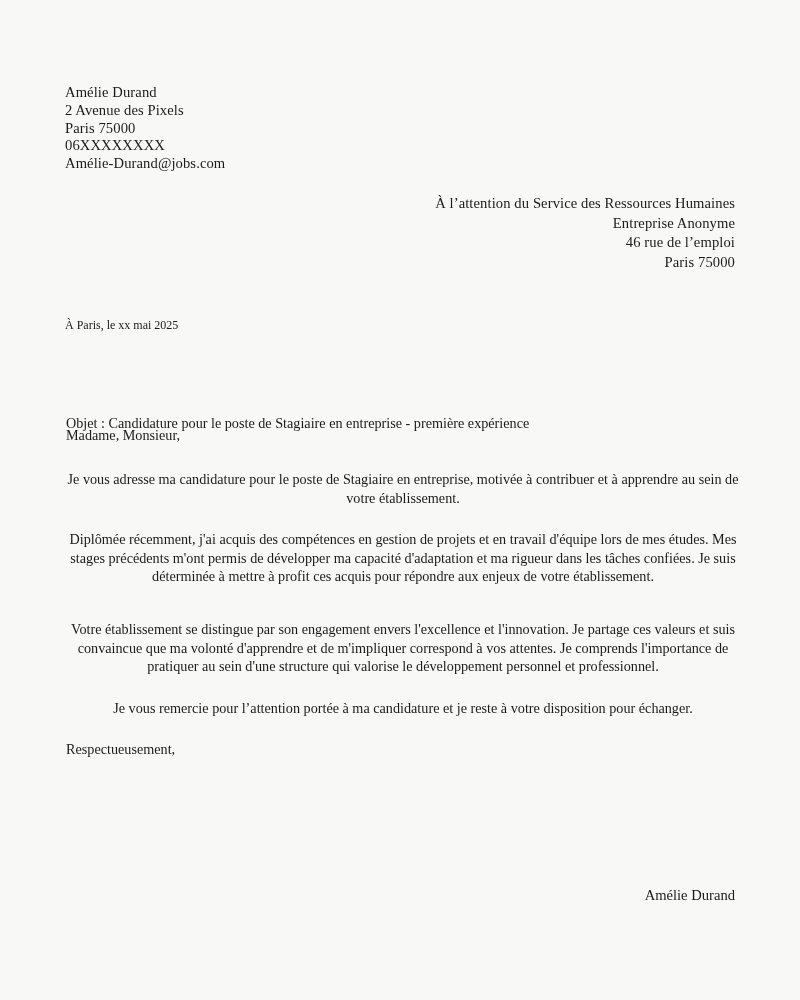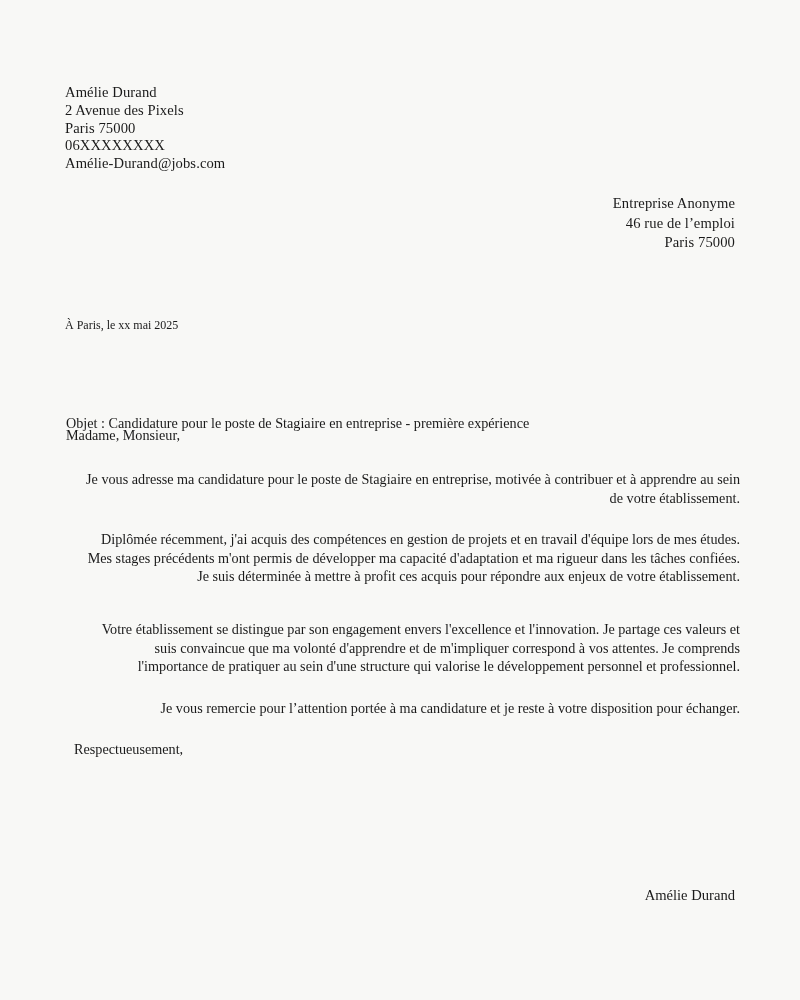--- a/index.html
+++ b/index.html
@@ -80,30 +80,30 @@
     width: 674px;
   }
   .salutation {
     font-size: 14.2px;
     line-height: 18px;
     margin: 0 0 26px 0;
   }
   .body-paragraph {
     font-size: 14.2px;
     line-height: 18.6px;
-    margin: 0 0 23px 16px;
-    text-align: right;
+    margin: 0 0 23px 0;
+    text-align: center;
   }
   .body-paragraph.gap-wide {
     margin-bottom: 34px;
   }
   .closing {
     font-size: 14.2px;
     line-height: 18.6px;
-    margin: 8px;
+    margin: 0;
   }
 
   
   .signature-block {
     position: absolute;
     right: 65px;
     top: 886px;
     text-align: right;
   }
   .signature-name {
@@ -119,20 +119,21 @@
 
   <div class="sender-block">
     <div class="sender-line">Amélie Durand</div>
     <div class="sender-line">2 Avenue des Pixels</div>
     <div class="sender-line">Paris 75000</div>
     <div class="sender-line">06XXXXXXXX</div>
     <div class="sender-line">Amélie-Durand@jobs.com</div>
   </div>
 
   <div class="recipient-block">
+    <div class="recipient-line">À l’attention du Service des Ressources Humaines</div>
     <div class="recipient-line">Entreprise Anonyme</div>
     <div class="recipient-line">46 rue de l’emploi</div>
     <div class="recipient-line">Paris 75000</div>
   </div>
 
   <div class="date-line">À Paris, le xx mai 2025</div>
 
   <div class="subject-line">Objet : Candidature pour le poste de Stagiaire en entreprise - première expérience</div>
 
   <div class="body-block">

